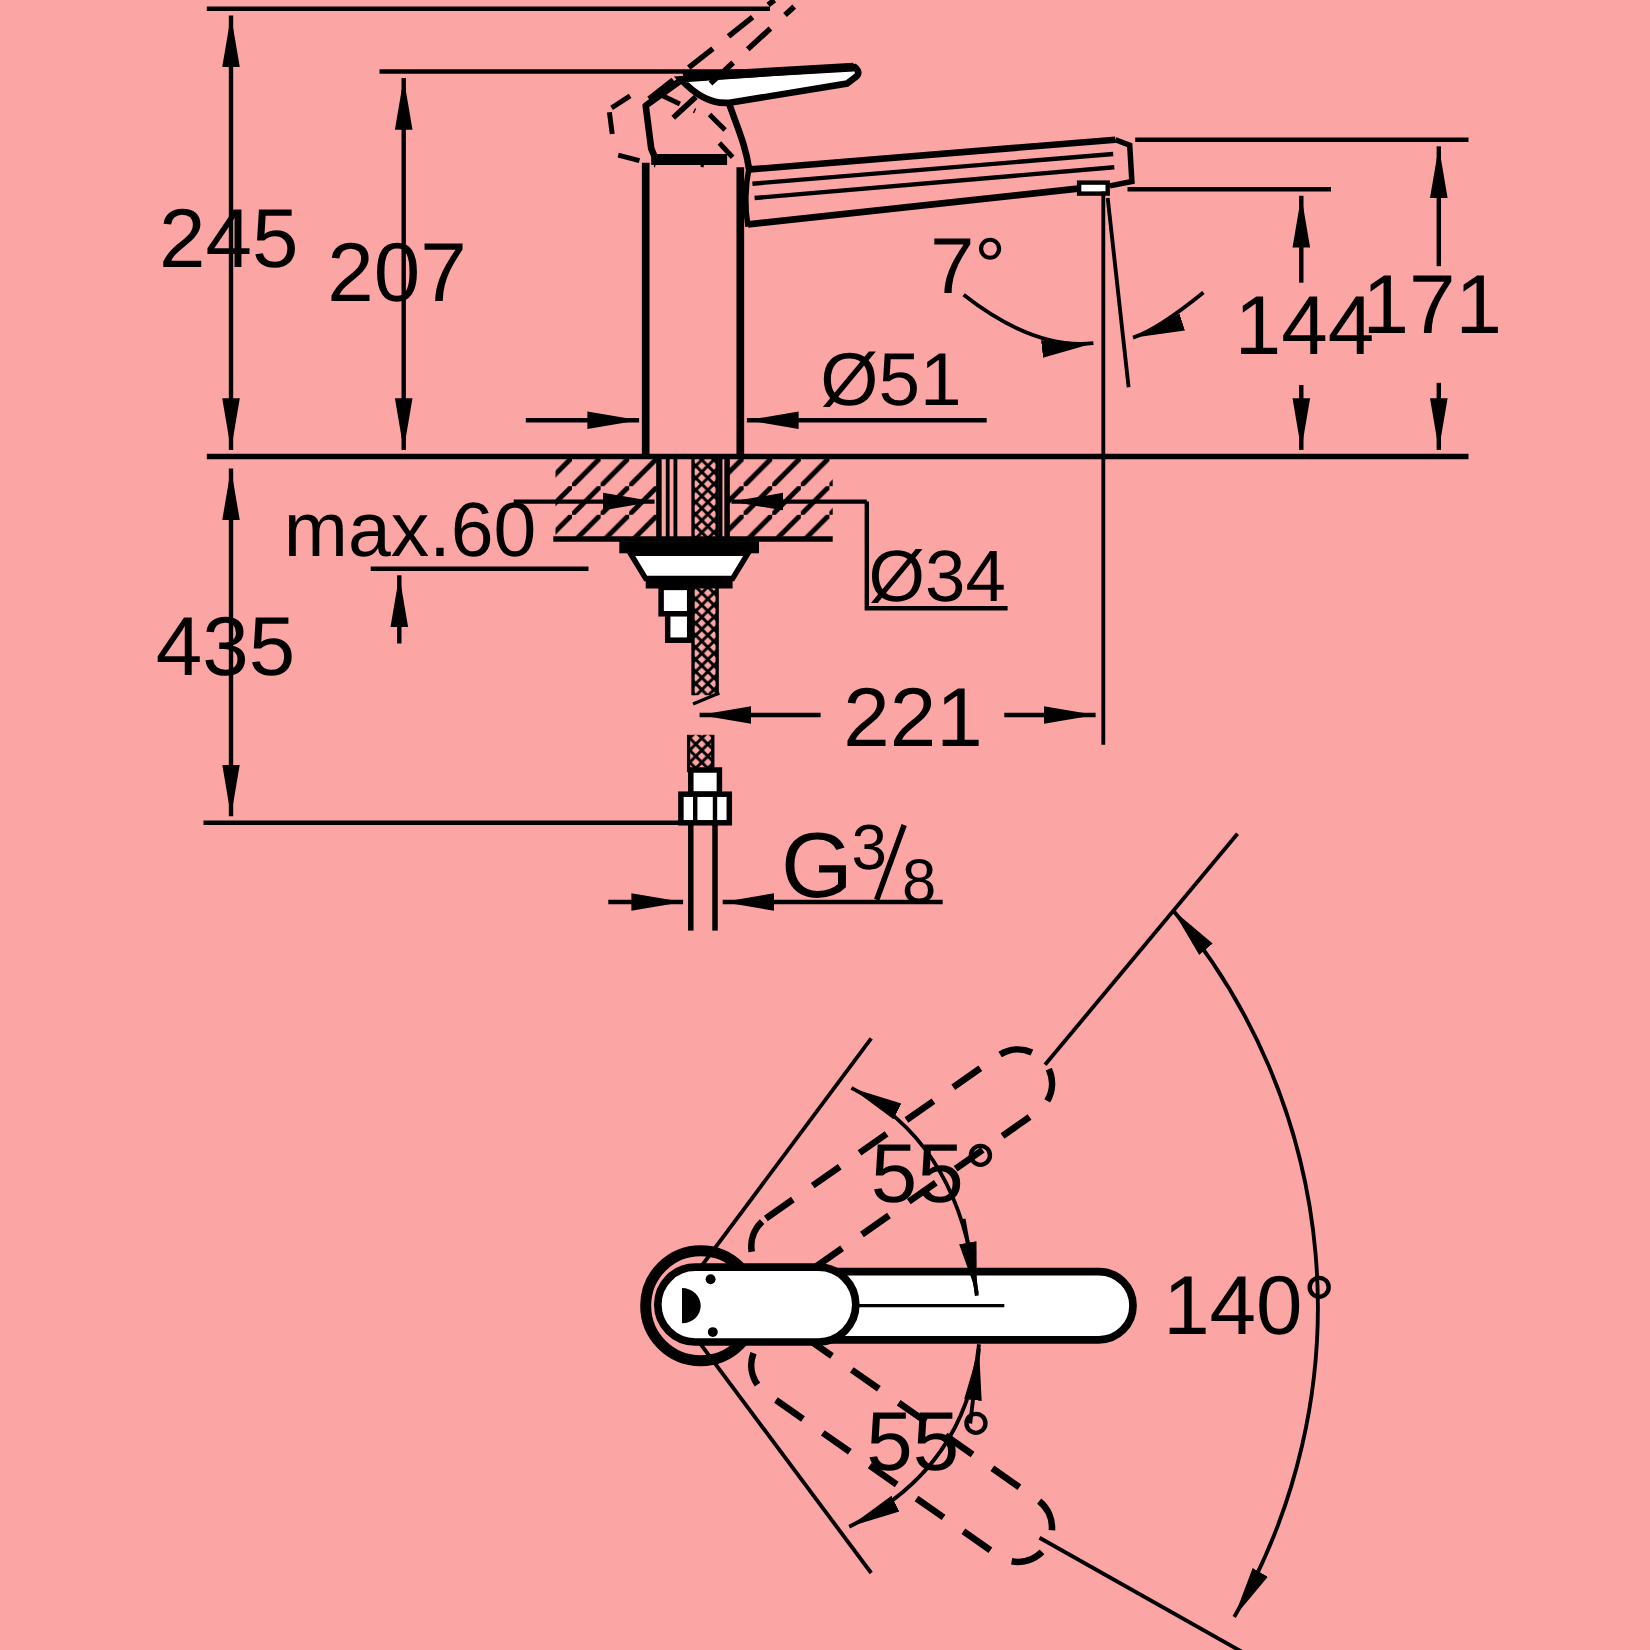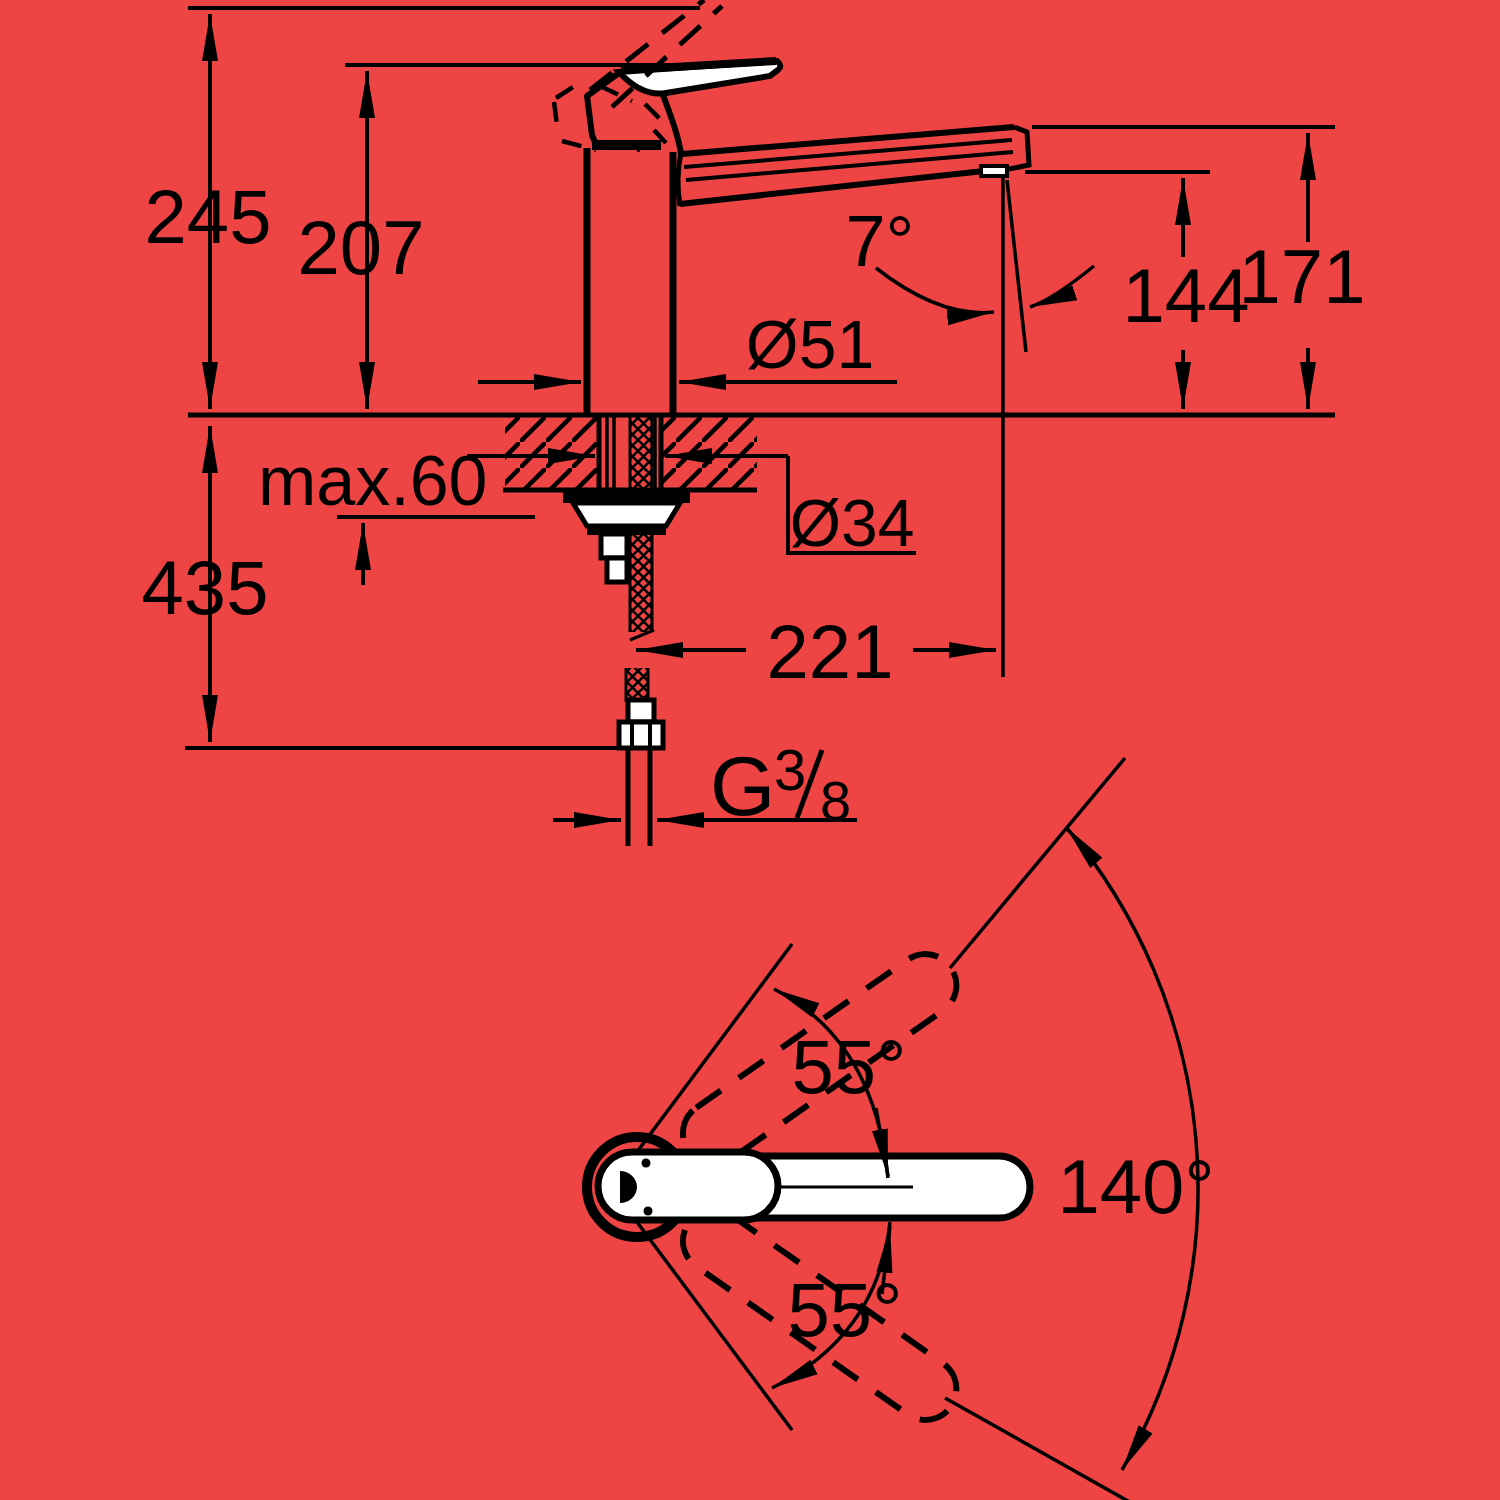--- a/index.html
+++ b/index.html
@@ -1,16 +1,16 @@
 <!DOCTYPE html>
 <html><head>
 <meta charset="utf-8">
 <style>
   html,body{margin:0;padding:0;background:#ffffff;}
-  .stage{width:1500px;height:1500px;position:relative;background:#ef4444;overflow:hidden;}
+  .stage{width:1500px;height:1500px;position:relative;background:#fca5a5;overflow:hidden;}
   svg{display:block;}
   text{font-family:"Liberation Sans","DejaVu Sans",sans-serif;fill:#000;}
   .dim{font-size:76px;}
   .dim-med{font-size:70px;}
   .dim-dia{font-size:68px;}
   .dim-dia2{font-size:66px;}
   .dim-ang{font-size:72px;}
   .dim-rot{font-size:76px;}
   .thread-g{font-size:84px;}
   .thread-sup{font-size:58px;}

